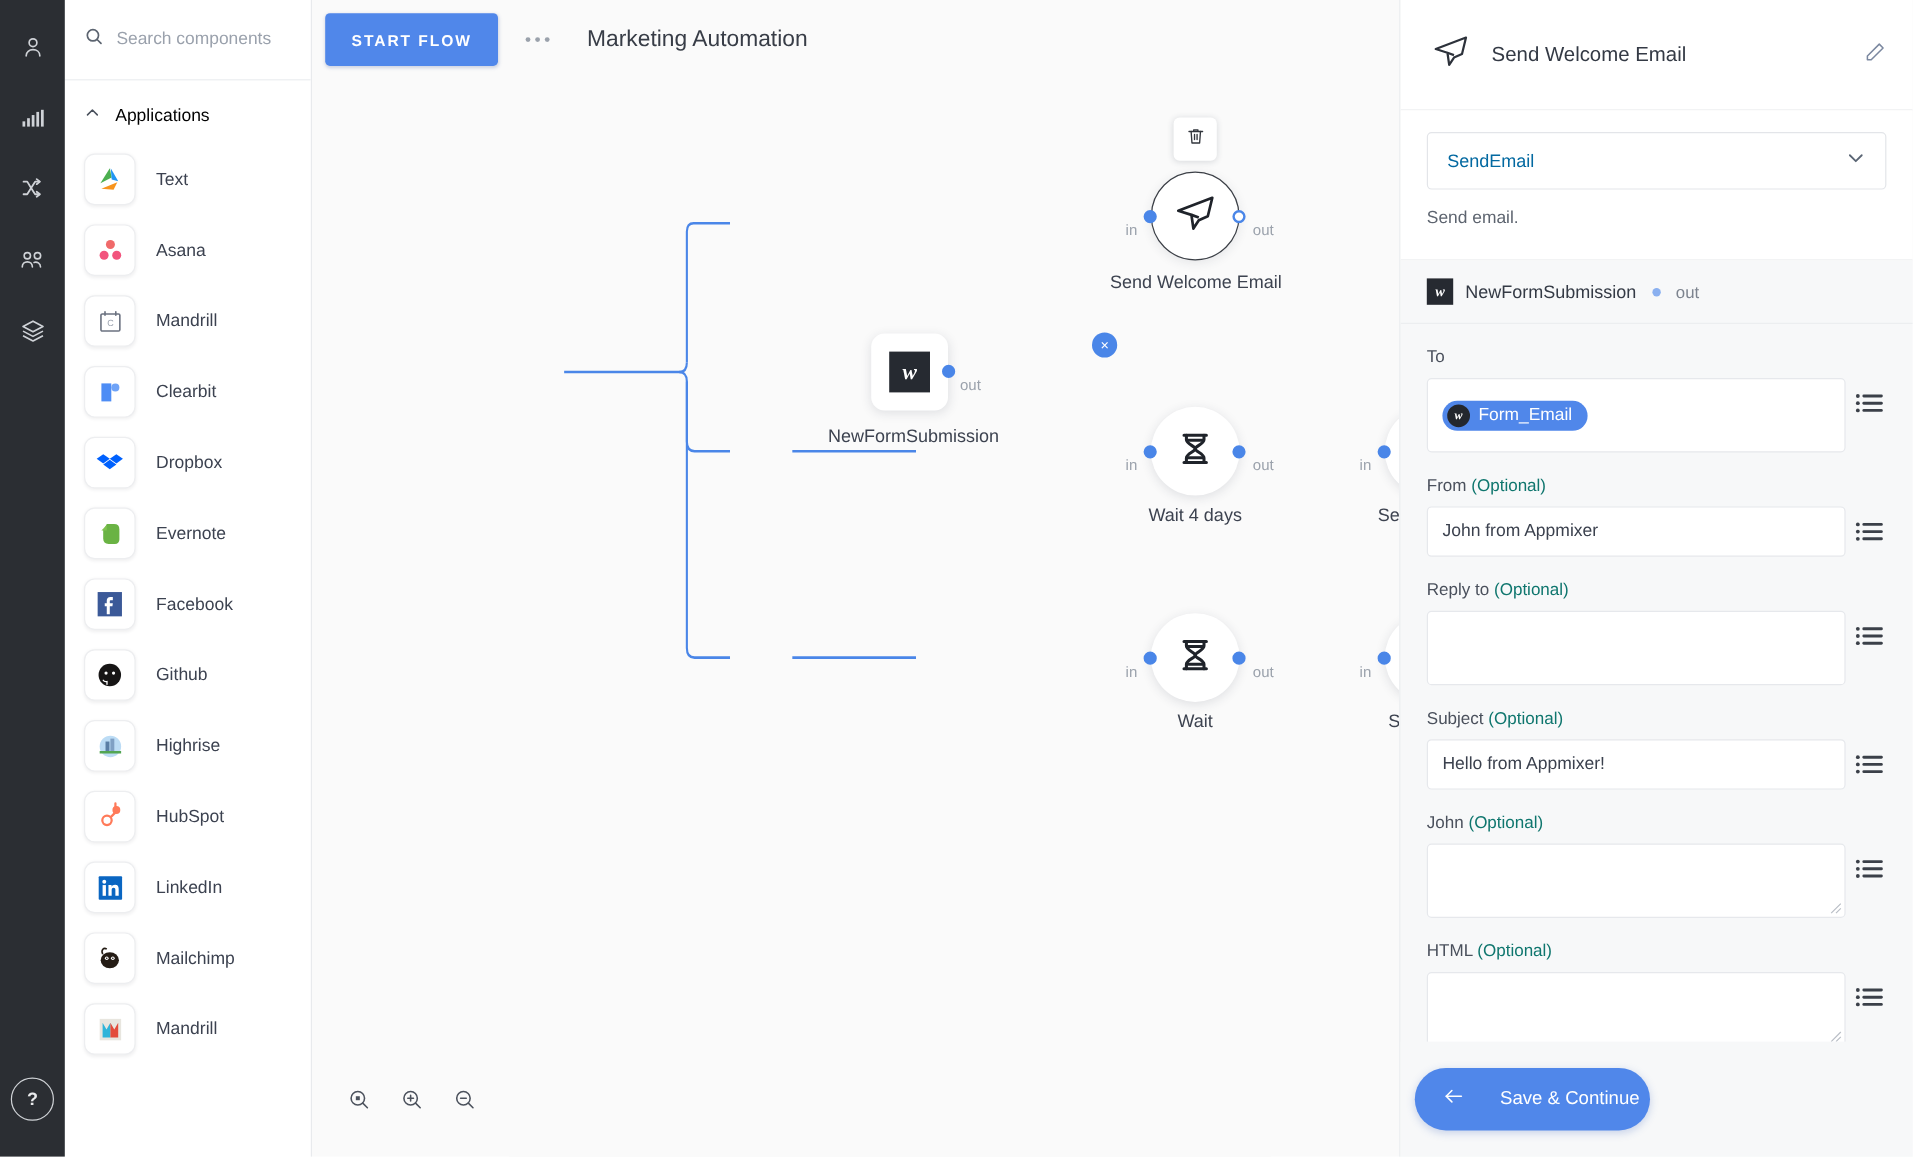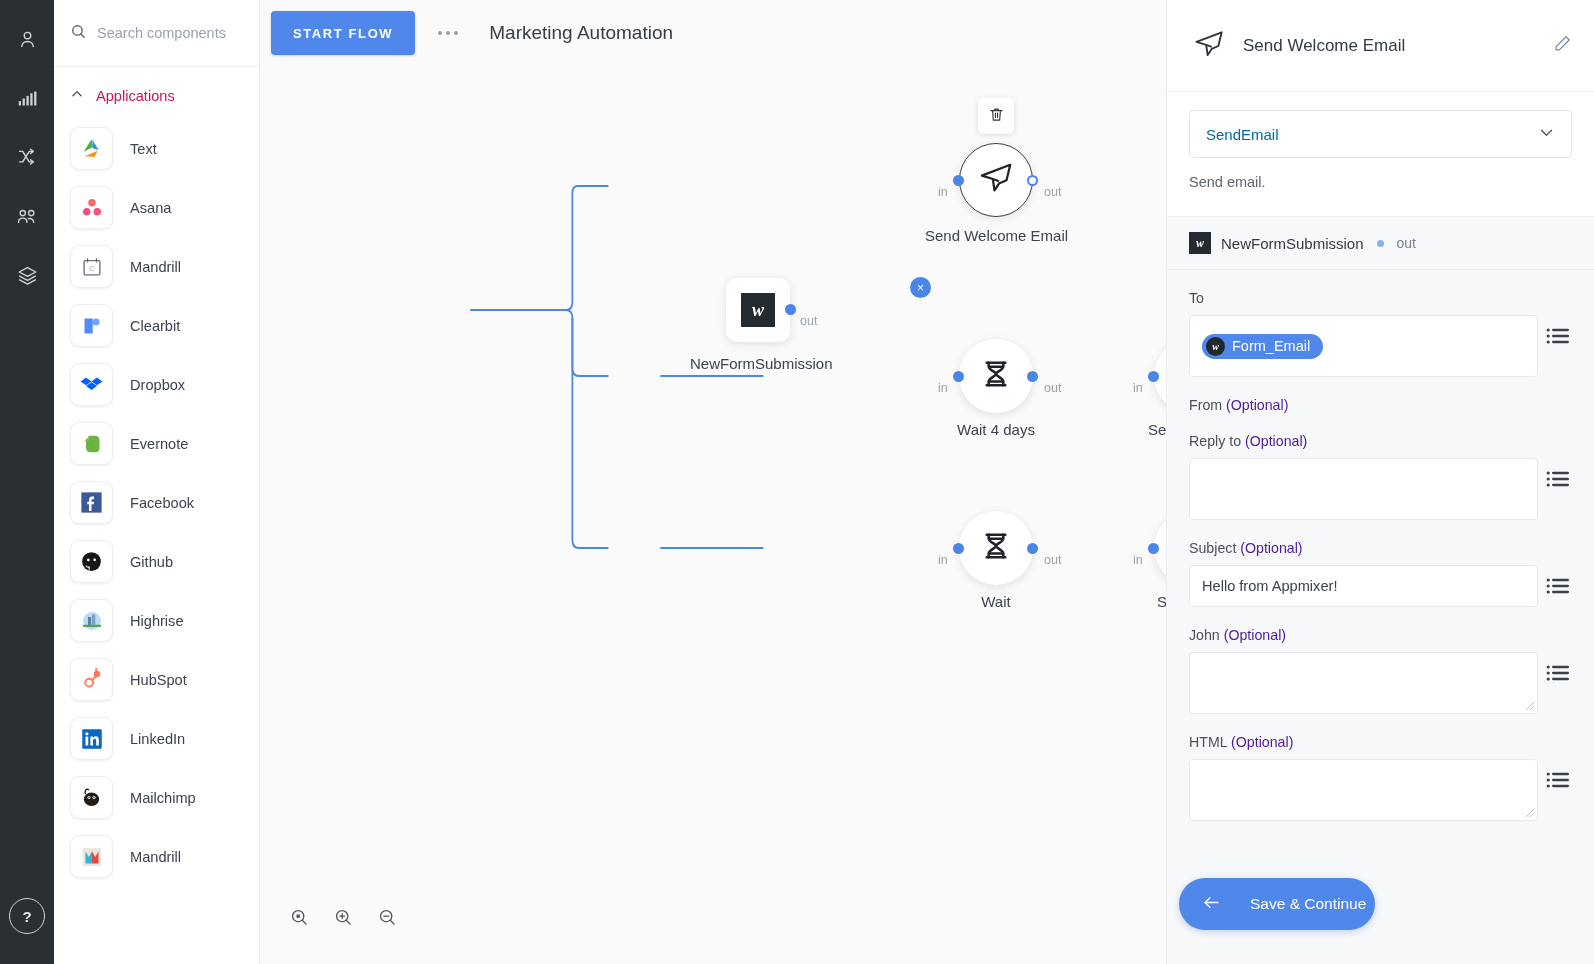--- a/index.html
+++ b/index.html
@@ -42,21 +42,21 @@
   }
   .search-input {
     border: none; outline: none; font-size: 14.5px; color: #ec4899;
     font-family: "Liberation Sans", sans-serif; width: 140px; background: transparent;
   }
   .search-input::placeholder { color: #9aa1ac; }
   .section-head {
     display: flex; align-items: center; gap: 12px;
     padding: 20px 16px 14px 16px; cursor: pointer;
   }
-  .section-head .label { font-size: 14.6px; color: #be185d; }
+  .section-head .label { font-size: 14.6px; color: #000000; }
   .app-list { overflow: hidden; padding-bottom: 4px; }
   .app-item {
     display: flex; align-items: center; gap: 17px;
     padding: 5px 16px; height: 59px; cursor: pointer;
   }
   .app-logo {
     width: 43px; height: 43px; flex: 0 0 43px; border-radius: 9px;
     background: #fff; border: 1px solid #edeef0;
     box-shadow: 0 1px 3px rgba(25,30,40,.07);
     display: flex; align-items: center; justify-content: center;
@@ -164,21 +164,21 @@
     font-size: 12px; font-style: italic; font-weight: bold;
     font-family: "Liberation Serif", serif;
   }
   .src-name { font-size: 15px; color: #343a45; }
   .src-dot { width: 7px; height: 7px; border-radius: 50%; background: #8ab0f0; margin: 0 3px; }
   .src-out { font-size: 14px; color: #7d848f; }
 
   .form-scroll { flex: 1 1 auto; padding: 20px 22px 60px 22px; overflow: hidden; }
   .field { margin-bottom: 20px; }
   .field-label { font-size: 14.2px; color: #4a505c; margin-bottom: 9px; }
-  .field-label .opt { color: #4c1d95; }
+  .field-label .opt { color: #0f766e; }
   .field-row { display: flex; align-items: flex-start; gap: 8px; }
   .input-box {
     flex: 1; height: 42px; background: #fff; border: 1px solid #e6e8ec;
     border-radius: 4px; display: flex; align-items: center; padding: 0 12px;
     font-size: 14.6px; color: #3b414e;
   }
   .input-box.tall { height: 62px; align-items: center; }
   .textarea-box {
     flex: 1; height: 62px; background: #fff; border: 1px solid #e6e8ec;
     border-radius: 4px; position: relative;
@@ -193,21 +193,21 @@
   }
   .token-badge {
     width: 19px; height: 19px; border-radius: 50%; background: #23272e; color: #fff;
     display: flex; align-items: center; justify-content: center;
     font-size: 10px; font-style: italic; font-weight: bold;
     font-family: "Liberation Serif", serif;
   }
   .list-icon { width: 26px; flex: 0 0 26px; padding-top: 12px; cursor: pointer; }
 
   .save-bar {
-    position: absolute; left: 0; right: 0; bottom: 12px; height: 96px;
+    position: absolute; left: 0; right: 0; bottom: 0; height: 96px;
     background: #f7f8f9; display: flex; align-items: center; padding-left: 12px;
   }
   .save-btn {
     width: 196px; height: 52px; border-radius: 26px; background: #5087ea;
     color: #fff; border: none; display: flex; align-items: center;
     font-size: 15.5px; font-family: "Liberation Sans", sans-serif; cursor: pointer;
     box-shadow: 0 2px 7px rgba(60,100,190,.28); padding-left: 22px; gap: 28px;
   }
 </style>
 </head>
@@ -654,20 +654,35 @@
             </svg>
           </span>
         </div>
       </div>
 
       <div class="field">
         <div class="field-label">
           <span>From</span>
           <span class="opt">(Optional)</span>
         </div>
+        <div class="field-row">
+          <div class="input-box">John from Appmixer</div>
+          <span class="list-icon">
+            <svg width="24" height="18" viewBox="0 0 24 18">
+              <g fill="#3b4049">
+                <circle cx="2.2" cy="3" r="1.6"></circle>
+                  <rect x="6" y="1.8" width="17" height="2.4" rx="1.1"></rect>
+                <circle cx="2.2" cy="9" r="1.6"></circle>
+                  <rect x="6" y="7.8" width="17" height="2.4" rx="1.1"></rect>
+                <circle cx="2.2" cy="15" r="1.6"></circle>
+                  <rect x="6" y="13.8" width="17" height="2.4" rx="1.1"></rect>
+              </g>
+            </svg>
+          </span>
+        </div>
       </div>
 
       <div class="field">
         <div class="field-label">
           <span>Reply to</span>
           <span class="opt">(Optional)</span>
         </div>
         <div class="field-row">
           <div class="input-box tall"></div>
           <span class="list-icon">

